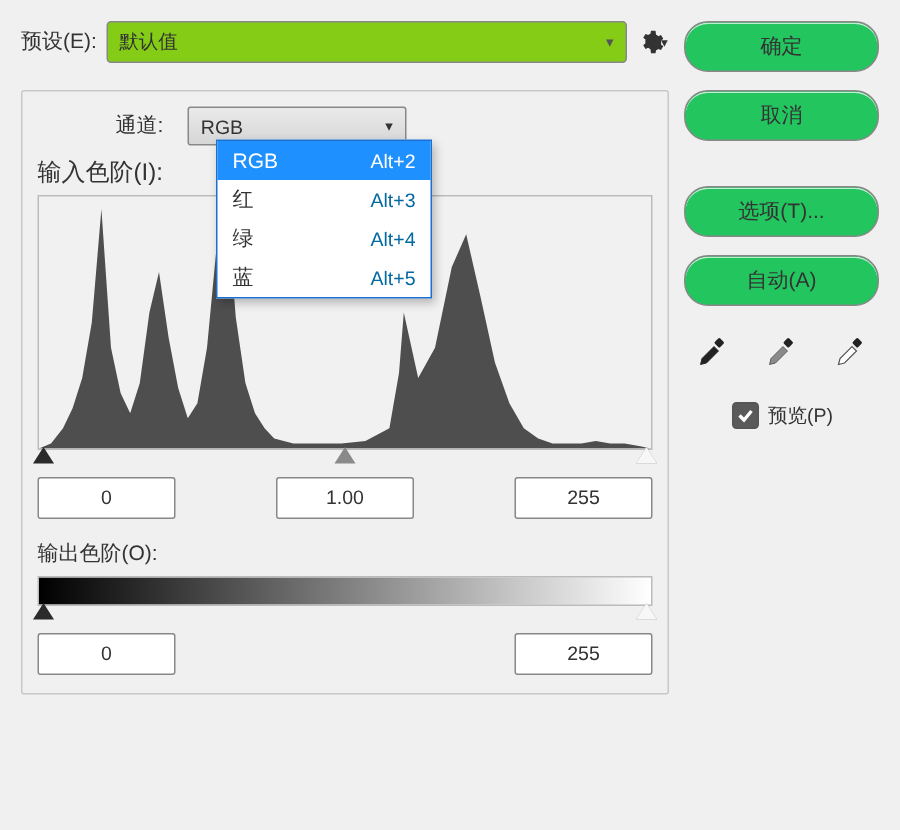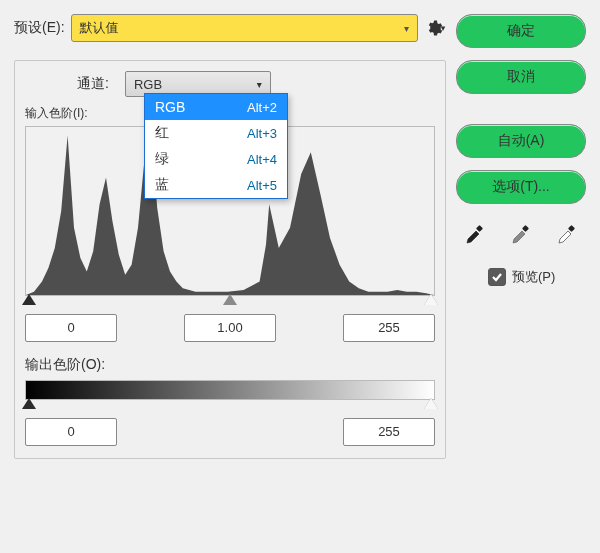--- a/index.html
+++ b/index.html
@@ -60,21 +60,21 @@
     align-items: center;
     gap: 6px;
     margin-bottom: 18px;
   }
   .label { font-size: 14px; color:#333; }
   .preset-combo {
     flex: 1;
     height: 26px;
     border: 1px solid #888;
     border-radius: 3px;
-    background: #fde047;
+    background: #84cc16;
     display:flex;
     align-items:center;
     justify-content:space-between;
     padding: 0 8px;
     cursor:pointer;
   }
   .preset-combo .chev {
     font-size: 10px;
     color:#555;
   }
@@ -108,21 +108,21 @@
       linear-gradient(to bottom, #eaeaea, #d6d6d6);
     display:flex;
     align-items:center;
     justify-content:space-between;
     padding: 0 8px;
     cursor:pointer;
   }
   .channel-combo .chev { font-size:10px; color:#333; }
 
   .input-levels-label {
-    font-size: 12px;
+    font-size: 16px;
     margin-bottom: 4px;
     display:block;
   }
 
   
   .hist-wrap {
     position: relative;
     width: 100%;
     height: 170px;
     border: 1px solid #bbb;
@@ -351,22 +351,22 @@
           </div>
 
       </div>
 
     </div>
 
     <div class="right">
       <div class="btn">确定</div>
       <div class="btn">取消</div>
       <div style="height:6px"></div>
+      <div class="btn">选项(T)...</div>
       <div class="btn">自动(A)</div>
-      <div class="btn">选项(T)...</div>
 
       <div class="eyedrops">
         <div class="eye">
           <svg viewBox="0 0 24 24">
             <path d="M4 20l1-4 8-8 3 3-8 8-4 1z" fill="#222" stroke="#222" stroke-width="0.6"></path>
             <rect x="14" y="3" width="5" height="5" rx="1" transform="rotate(45 16.5 5.5)" fill="#222"></rect>
           </svg>
         </div>
         <div class="eye">
           <svg viewBox="0 0 24 24">

